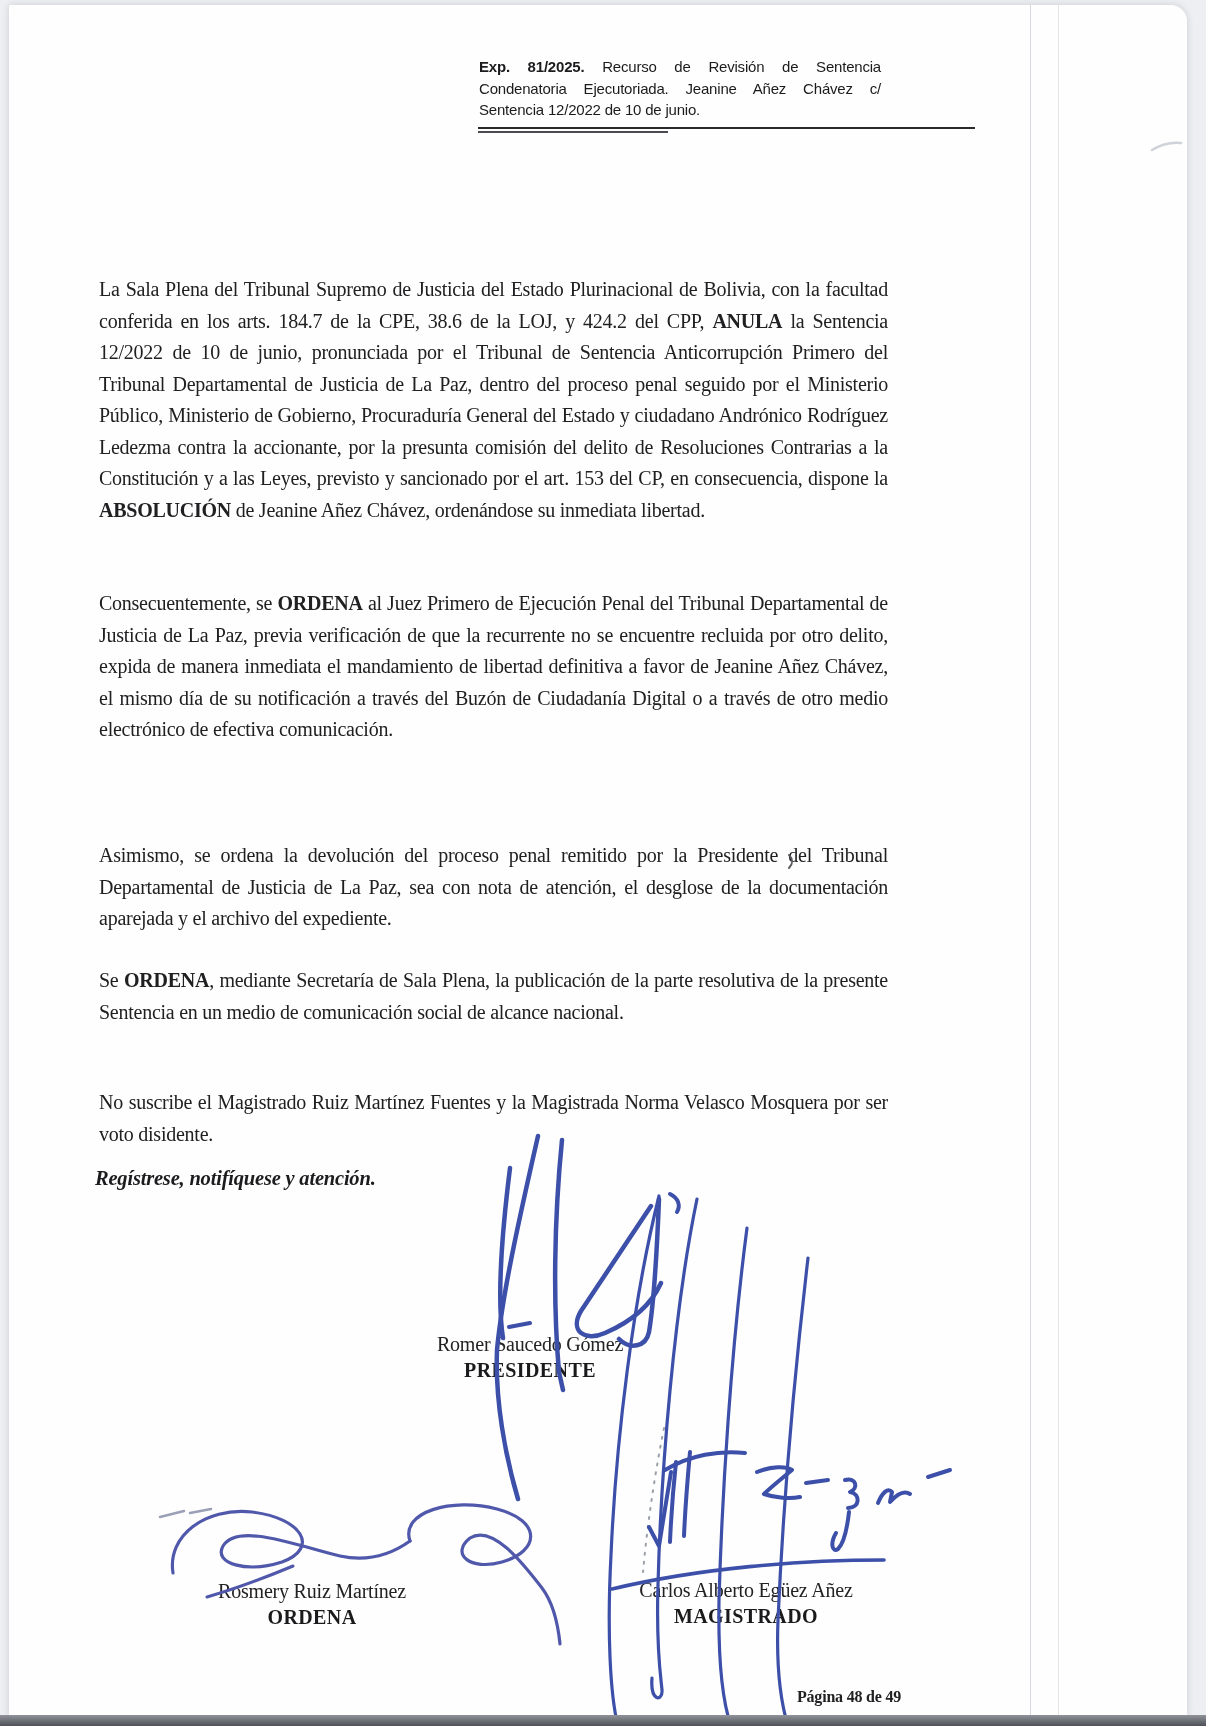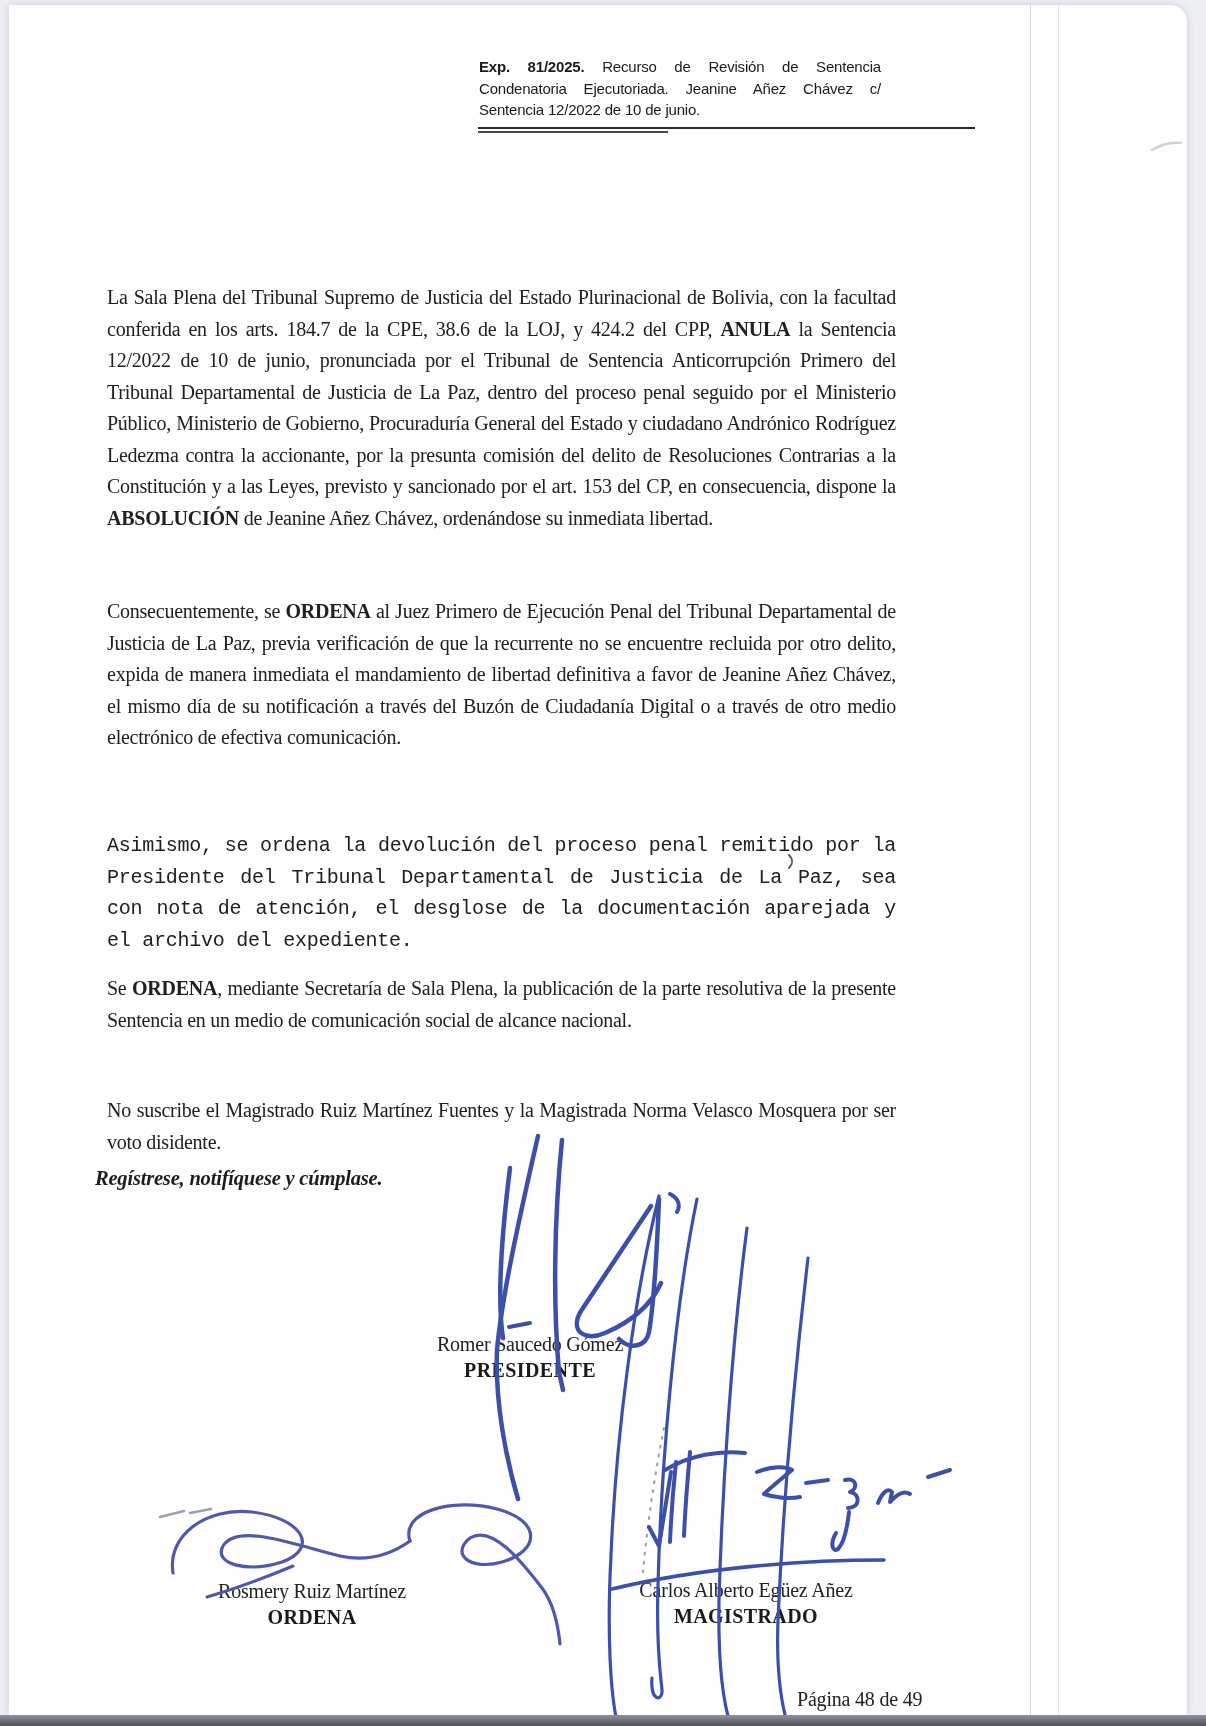--- a/index.html
+++ b/index.html
@@ -10,33 +10,33 @@
   .fold{position:absolute;top:5px;height:1710px;width:1px;}
   .fold-a{left:1030px;background:#d7d9de;}
   .fold-b{left:1058px;background:#e3e5e9;}
   .header-block{position:absolute;left:479px;top:56px;width:402px;
         font-family:"Liberation Sans",sans-serif;font-size:15px;line-height:21.5px;
         text-align:justify;color:#1b1b1d;letter-spacing:-0.2px;}
   .header-block b{font-weight:bold;}
   .rule{position:absolute;background:#2a2a2c;height:2px;}
   .rule-main{left:478px;top:127px;width:497px;}
   .rule-double{left:478px;top:131px;width:190px;height:2px;background:#4a4b50;}
-  .body-par{position:absolute;left:95px;width:789px;margin:12px;text-align:justify;
+  .body-par{position:absolute;left:95px;width:789px;margin:4px;text-align:justify;
         font-size:20px;line-height:31.5px;letter-spacing:-0.25px;color:#202022;}
   .body-par b{font-weight:bold;}
-  .p1{top:270px;} .p2{top:584px;} .p3{top:818px;font-family:Liberation Mono, monospace;} .p4{top:961px;} .p5{top:1083px;}
+  .p1{top:270px;} .p2{top:584px;} .p3{top:836px;} .p4{top:961px;} .p5{top:1083px;}
   .closing{position:absolute;left:95px;top:1167px;margin:0;font-size:20.5px;
         font-weight:bold;font-style:italic;letter-spacing:-0.2px;color:#1c1c1e;}
   .sig-block{position:absolute;width:300px;text-align:center;}
   .sig-romer{left:380px;top:1331px;}
   .sig-rosmery{left:162px;top:1578px;}
   .sig-carlos{left:596px;top:1577px;}
   .sig-name{font-size:20px;line-height:26px;color:#222224;letter-spacing:-0.2px;}
   .sig-title{font-size:20px;line-height:26px;font-weight:bold;letter-spacing:0.4px;color:#1a1a1c;}
-  .page-num{position:absolute;left:797px;top:1688px;font-size:20px;font-weight:400;
+  .page-num{position:absolute;left:797px;top:1688px;font-size:16px;font-weight:700;
         letter-spacing:-0.2px;color:#212123;}
   .ink{position:absolute;left:0;top:0;z-index:6;pointer-events:none;}
   .bottom-edge{position:absolute;left:0;top:1715px;width:1206px;height:11px;
         background:linear-gradient(#90939a,#4d5057);z-index:7;}
 </style>
 </head>
 <body>
 
 <div class="canvas">
   <div class="paper"></div>
@@ -46,21 +46,21 @@
   <div class="header-block"><b>Exp. 81/2025.</b><span> Recurso de Revisión de Sentencia Condenatoria Ejecutoriada. Jeanine Añez Chávez c/ Sentencia 12/2022 de 10 de junio.</span></div>
   <div class="rule rule-main"></div>
   <div class="rule rule-double"></div>
 
   <p class="body-par p1">La Sala Plena del Tribunal Supremo de Justicia del Estado Plurinacional de Bolivia, con la facultad conferida en los arts. 184.7 de la CPE, 38.6 de la LOJ, y 424.2 del CPP, <b>ANULA</b> la Sentencia 12/2022 de 10 de junio, pronunciada por el Tribunal de Sentencia Anticorrupción Primero del Tribunal Departamental de Justicia de La Paz, dentro del proceso penal seguido por el Ministerio Público, Ministerio de Gobierno, Procuraduría General del Estado y ciudadano Andrónico Rodríguez Ledezma contra la accionante, por la presunta comisión del delito de Resoluciones Contrarias a la Constitución y a las Leyes, previsto y sancionado por el art. 153 del CP, en consecuencia, dispone la <b>ABSOLUCIÓN</b> de Jeanine Añez Chávez, ordenándose su inmediata libertad.</p>
   <p class="body-par p2">Consecuentemente, se <b>ORDENA</b> al Juez Primero de Ejecución Penal del Tribunal Departamental de Justicia de La Paz, previa verificación de que la recurrente no se encuentre recluida por otro delito, expida de manera inmediata el mandamiento de libertad definitiva a favor de Jeanine Añez Chávez, el mismo día de su notificación a través del Buzón de Ciudadanía Digital o a través de otro medio electrónico de efectiva comunicación.</p>
   <p class="body-par p3">Asimismo, se ordena la devolución del proceso penal remitido por la Presidente del Tribunal Departamental de Justicia de La Paz, sea con nota de atención, el desglose de la documentación aparejada y el archivo del expediente.</p>
   <p class="body-par p4">Se <b>ORDENA</b>, mediante Secretaría de Sala Plena, la publicación de la parte resolutiva de la presente Sentencia en un medio de comunicación social de alcance nacional.</p>
   <p class="body-par p5">No suscribe el Magistrado Ruiz Martínez Fuentes y la Magistrada Norma Velasco Mosquera por ser voto disidente.</p>
 
-  <p class="closing">Regístrese, notifíquese y cúmplase.</p>
+  <p class="closing">Regístrese, notifíquese y atención.</p>
 
   <div class="sig-block sig-romer">
     <div class="sig-name">Romer Saucedo Gómez</div>
     <div class="sig-title">PRESIDENTE</div>
   </div>
   <div class="sig-block sig-rosmery">
     <div class="sig-name">Rosmery Ruiz Martínez</div>
     <div class="sig-title">ORDENA</div>
   </div>
   <div class="sig-block sig-carlos">

